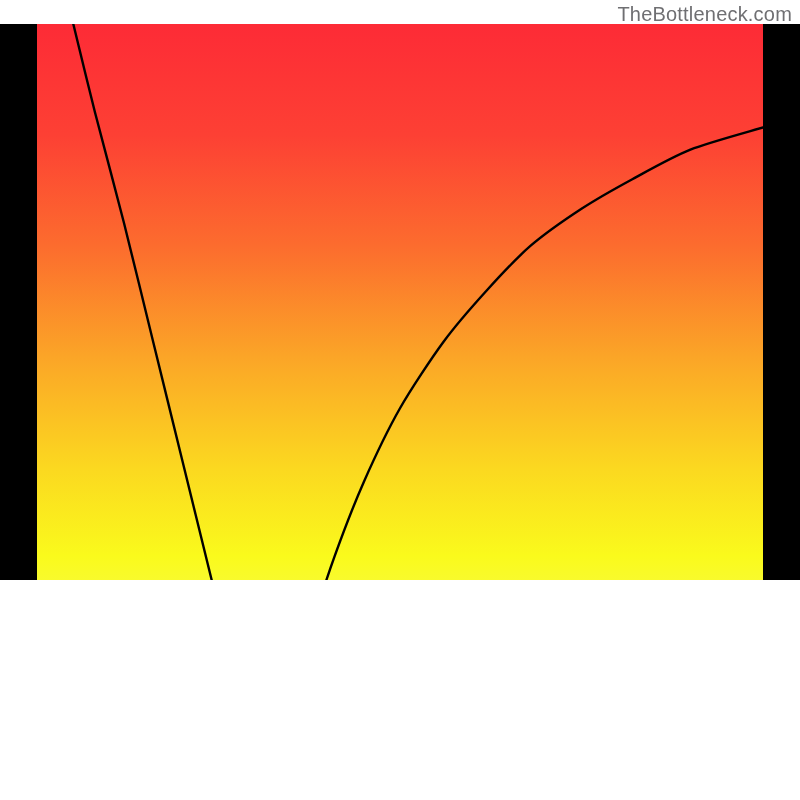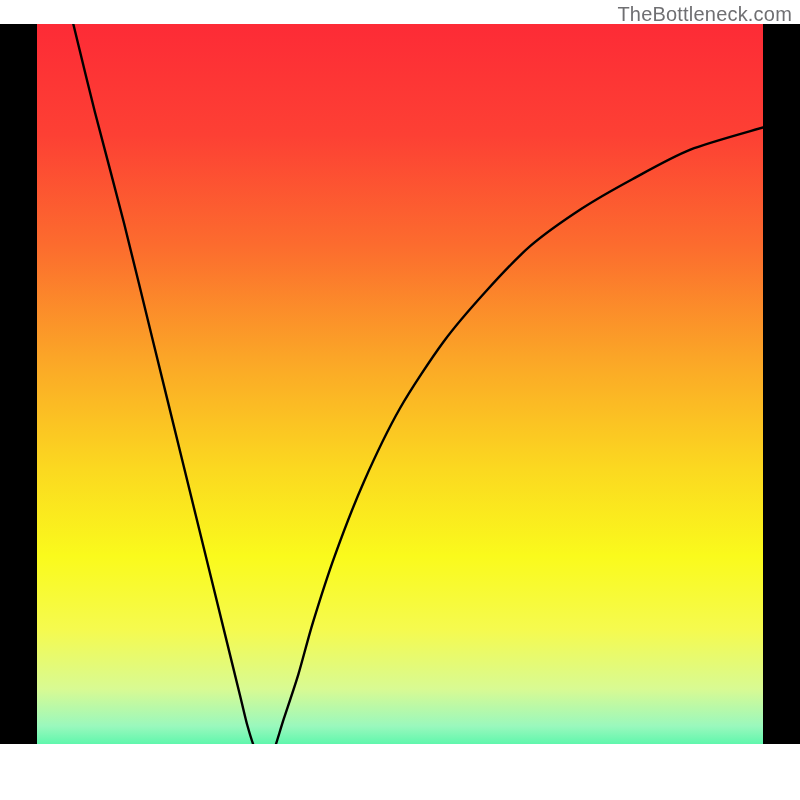--- a/index.html
+++ b/index.html
@@ -4,21 +4,21 @@
 <style>
   body {
     margin: 0;
     padding: 0;
     background: #fff;
     font-family: Arial, Helvetica, sans-serif;
   }
   .wrap {
     position: relative;
     width: 800px;
-    height: 744px;
+    height: 580px;
   }
   .attrib {
     position: absolute;
     top: 3px;
     right: 8px;
     color: #6f6f72;
     font-size: 20px;
     font-weight: 400;
     letter-spacing: 0.2px;
   }

